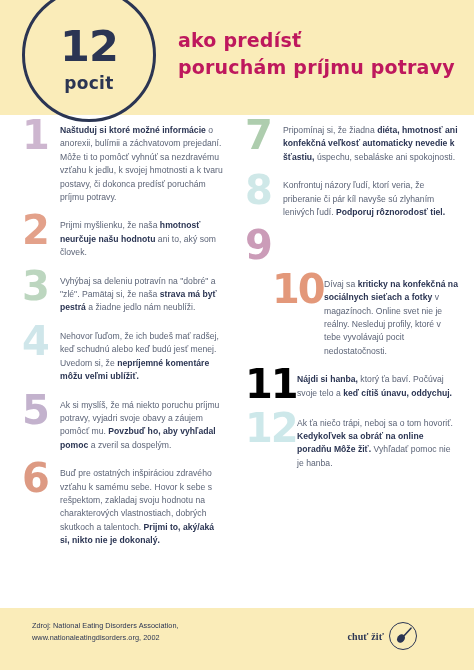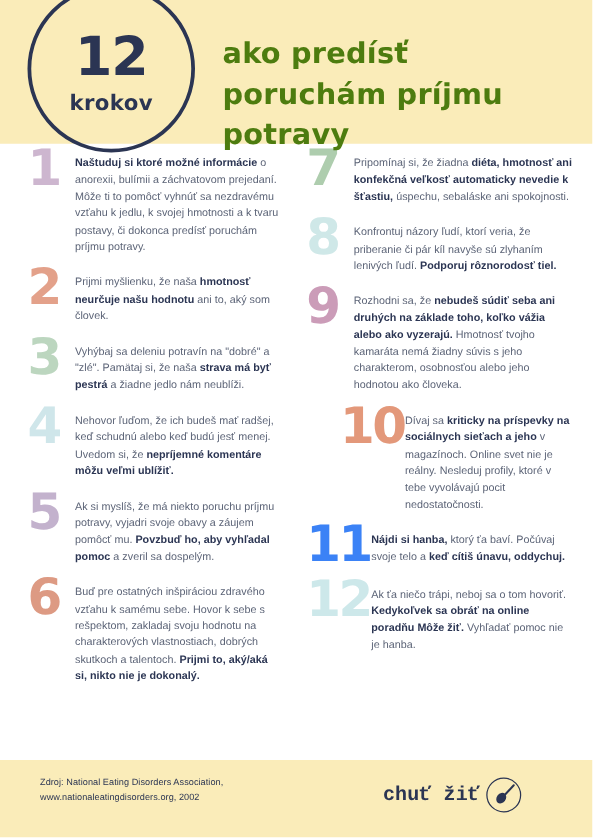--- a/index.html
+++ b/index.html
@@ -70,24 +70,24 @@
     font-size: 17px;
     color: #2b3553;
     line-height: 1;
     margin-top: 7px;
     letter-spacing: 0.3px;
   }
   .header-title {
     position: absolute;
     left: 178px;
     top: 27px;
-    color: #4d7c0f;
-    font-family: "DejaVu Sans", sans-serif;
-    font-weight: bold;
-    font-size: 23px;
+    color: #be185d;
+    font-family: "DejaVu Sans", sans-serif;
+    font-weight: bold;
+    font-size: 19px;
     line-height: 1.42;
     letter-spacing: 0.2px;
   }
   .header-title .l2 { display: block; }
 
   
   .content {
     position: absolute;
     left: 0;
     top: 122px;
@@ -170,23 +170,23 @@
   .footer-text span { display: block; }
   .footer-logo {
     position: absolute;
     right: 18px;
     top: 14px;
     display: flex;
     align-items: center;
     gap: 5px;
   }
   .footer-logo-text {
-    font-family: Liberation Mono, monospace;
-    font-weight: bold;
-    font-size: 16px;
+    font-family: Liberation Serif, serif;
+    font-weight: bold;
+    font-size: 10px;
     color: #2b3553;
     letter-spacing: 0.1px;
   }
   .footer-logo-mark {
     width: 26px;
     height: 26px;
     border-radius: 50%;
     border: 1.2px solid #2b3553;
     position: relative;
   }
@@ -195,21 +195,21 @@
 <body>
 
 <div class="poster">
 
   <div class="header-band"></div>
   <div class="footer-band"></div>
 
   <div class="header-inner">
     <div class="step-circle">
       <div class="step-number">12</div>
-      <div class="step-word">krokov</div>
+      <div class="step-word">pocit</div>
     </div>
     <div class="header-title">
       <span class="l1">ako predísť</span>
       <span class="l2">poruchám príjmu potravy</span>
     </div>
   </div>
 
   <div class="content">
     <div class="column left" id="col-left">
         <div class="item">
@@ -241,28 +241,27 @@
         <div class="item">
           <div class="item-num" style="color: rgb(174, 205, 174);">7</div>
           <div class="item-text">Pripomínaj si, že žiadna <b>diéta, hmotnosť ani konfekčná veľkosť automaticky nevedie k šťastiu,</b> úspechu, sebaláske ani spokojnosti.</div>
         </div>
         <div class="item">
           <div class="item-num" style="color: rgb(207, 232, 232);">8</div>
           <div class="item-text">Konfrontuj názory ľudí, ktorí veria, že priberanie či pár kíl navyše sú zlyhaním lenivých ľudí. <b>Podporuj rôznorodosť tiel.</b></div>
         </div>
         <div class="item">
           <div class="item-num" style="color: rgb(203, 156, 184);">9</div>
-          <div class="item-text">Rozhodni sa, že <b>nebudeš súdiť seba ani druhých na základe toho, koľko vážia alebo ako vyzerajú.</b> Hmotnosť tvojho kamaráta nemá žiadny súvis s jeho charakterom, osobnosťou alebo jeho hodnotou ako človeka.</div>
         </div>
         <div class="item">
           <div class="item-num wide" style="color: rgb(227, 152, 122); margin-left: 27px;">10</div>
-          <div class="item-text">Dívaj sa <b>kriticky na príspevky na sociálnych sieťach a jeho</b> v magazínoch. Online svet nie je reálny. Nesleduj profily, ktoré v tebe vyvolávajú pocit nedostatočnosti.</div>
-        </div>
-        <div class="item">
-          <div class="item-num wide" style="color: #3b82f6;">11</div>
+          <div class="item-text">Dívaj sa <b>kriticky na konfekčná na sociálnych sieťach a fotky</b> v magazínoch. Online svet nie je reálny. Nesleduj profily, ktoré v tebe vyvolávajú pocit nedostatočnosti.</div>
+        </div>
+        <div class="item">
+          <div class="item-num wide" style="color: #000000;">11</div>
           <div class="item-text"><b>Nájdi si hanba,</b> ktorý ťa baví. Počúvaj svoje telo a <b>keď cítiš únavu, oddychuj.</b></div>
         </div>
         <div class="item">
           <div class="item-num wide" style="color: rgb(205, 232, 234);">12</div>
           <div class="item-text">Ak ťa niečo trápi, neboj sa o tom hovoriť. <b>Kedykoľvek sa obráť na online poradňu Môže žiť.</b> Vyhľadať pomoc nie je hanba.</div>
         </div>
       </div>
   </div>
 
   <div class="footer-inner">

